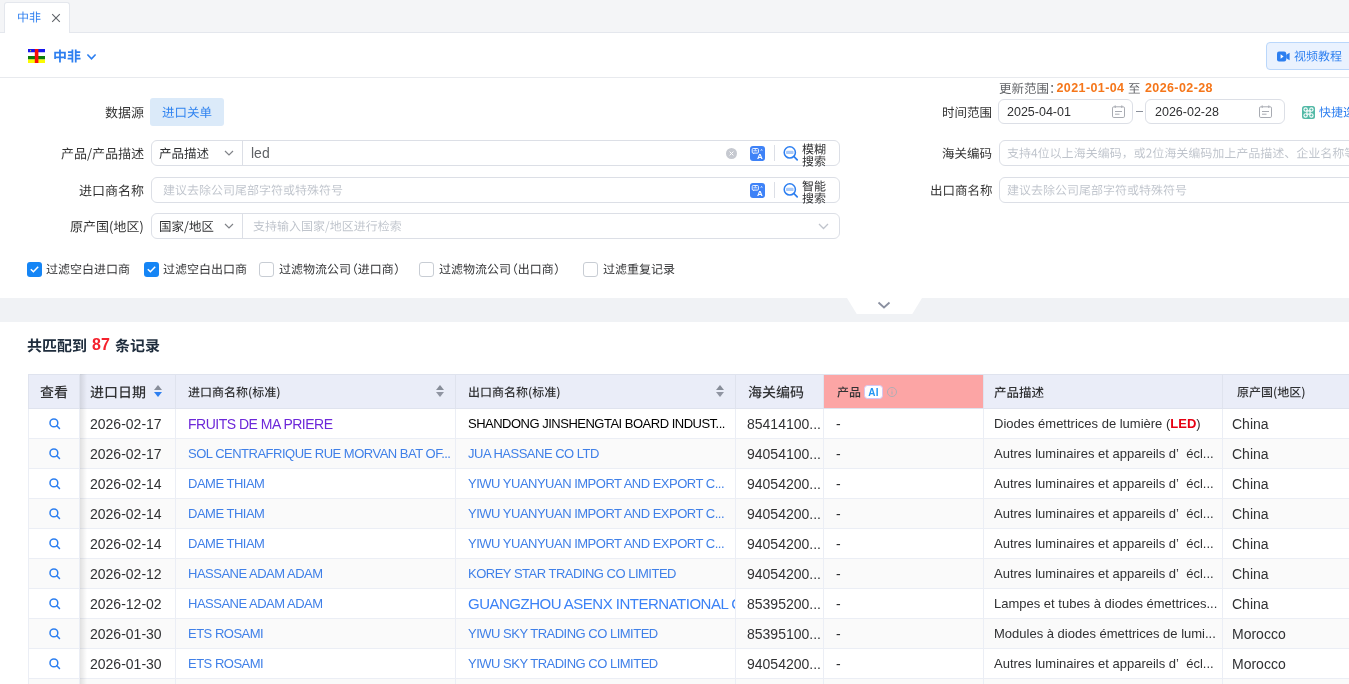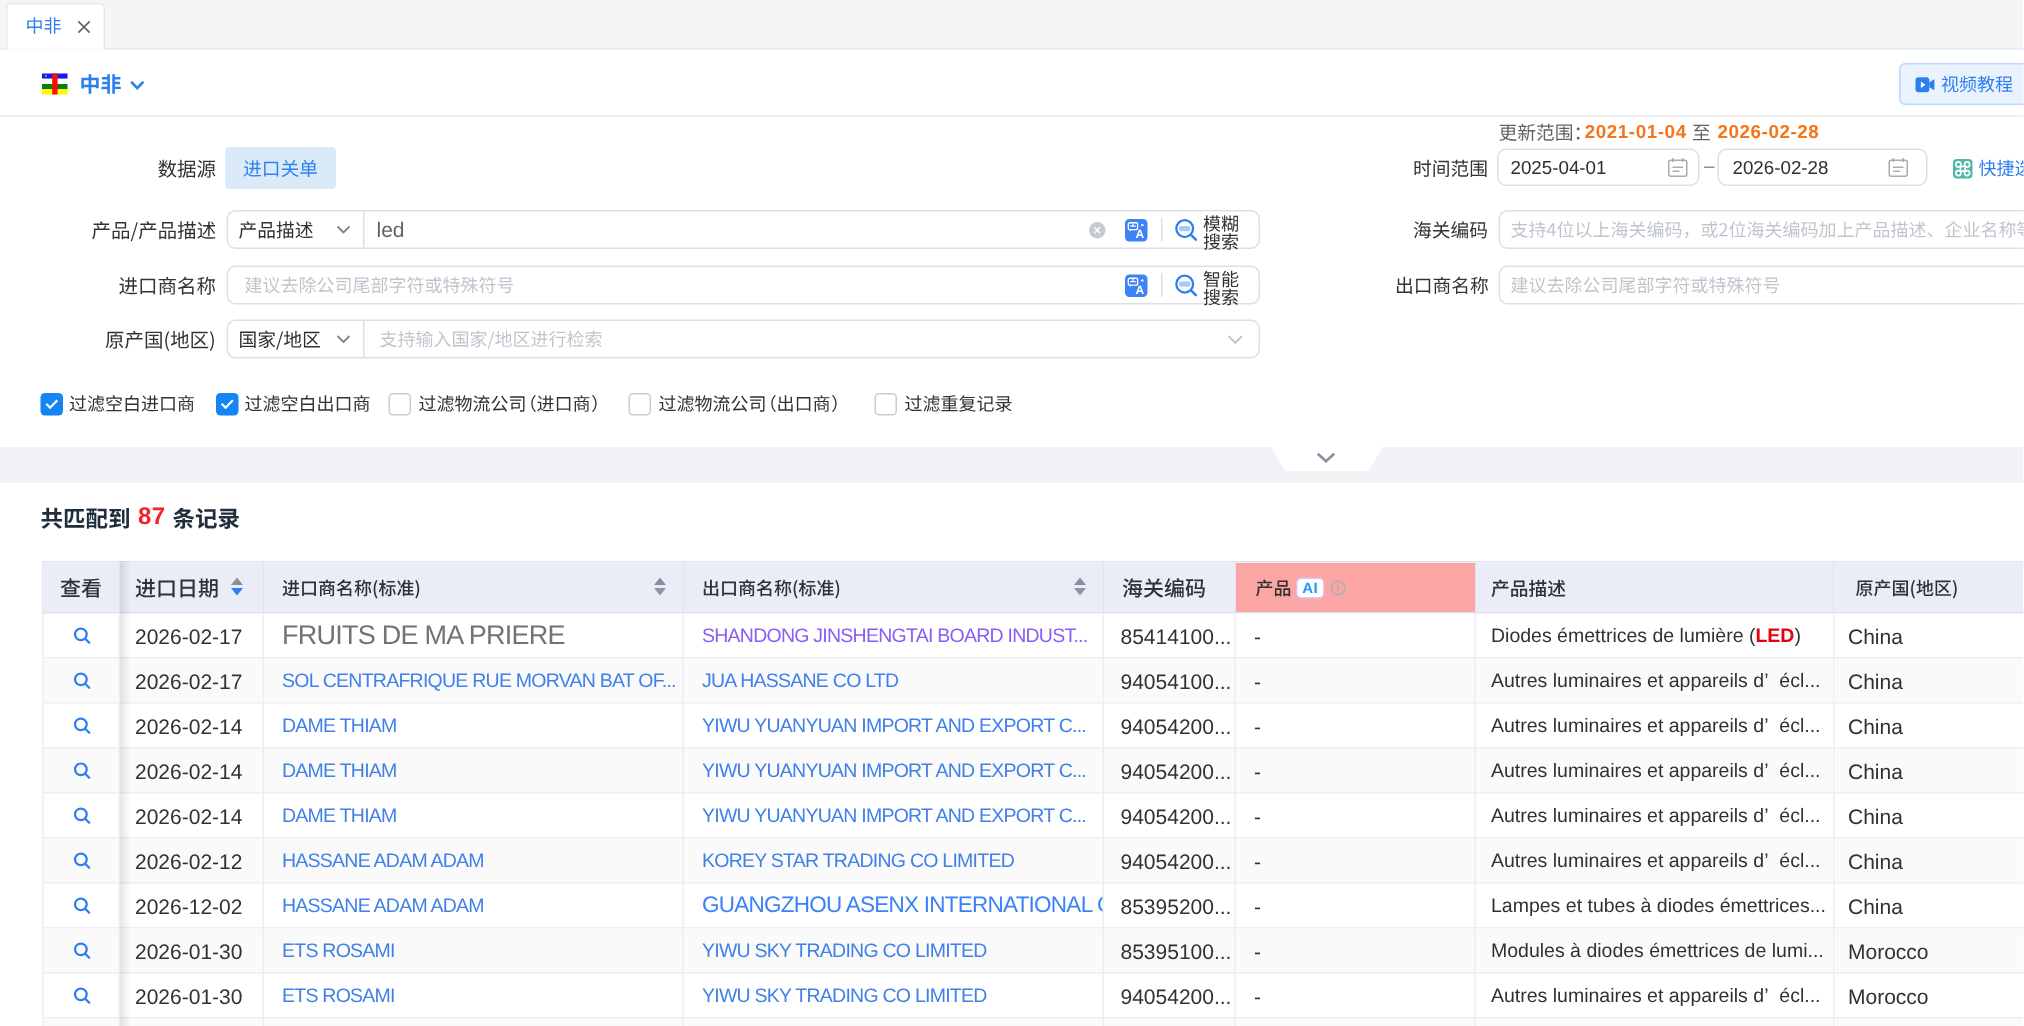--- a/index.html
+++ b/index.html
@@ -791,22 +791,22 @@
           </th>
         </tr>
         <tr style="background:#ffffff">
           <td style="vertical-align:middle;border:1px solid #ebeef5;height:30px;padding:0 8px 0 11px;white-space:nowrap;overflow:hidden;padding:0">
             <svg width="11" height="11" viewBox="0 0 11 11" style="margin:0 auto;display:block;overflow:visible">
               <circle cx="4.9" cy="4.9" r="3.9" fill="none" stroke="#2d7ff0" stroke-width="1.5"></circle>
               <path d="M7.8 7.8 L10.5 10.5" stroke="#2d7ff0" stroke-width="1.5" stroke-linecap="round"></path>
             </svg>
           </td>
           <td style="vertical-align:middle;border:1px solid #ebeef5;height:30px;padding:0 8px 0 11px;white-space:nowrap;overflow:hidden;padding-left:10px;color:#303133">2026-02-17</td>
-          <td style="vertical-align:middle;border:1px solid #ebeef5;height:30px;padding:0 8px 0 11px;white-space:nowrap;overflow:hidden;color:#737373;font-size:18px;letter-spacing:-0.5px;padding-left:12px">FRUITS DE MA PRIERE</td>
-          <td style="vertical-align:middle;border:1px solid #ebeef5;height:30px;padding:0 8px 0 11px;white-space:nowrap;overflow:hidden;color:#8b5cf6;font-size:13px;letter-spacing:-0.5px;padding-left:12px">SHANDONG JINSHENGTAI BOARD INDUST...</td>
+          <td style="vertical-align:middle;border:1px solid #ebeef5;height:30px;padding:0 8px 0 11px;white-space:nowrap;overflow:hidden;color:#6d28d9;font-size:14px;letter-spacing:-0.5px;padding-left:12px">FRUITS DE MA PRIERE</td>
+          <td style="vertical-align:middle;border:1px solid #ebeef5;height:30px;padding:0 8px 0 11px;white-space:nowrap;overflow:hidden;color:#000000;font-size:13px;letter-spacing:-0.5px;padding-left:12px">SHANDONG JINSHENGTAI BOARD INDUST...</td>
           <td style="vertical-align:middle;border:1px solid #ebeef5;height:30px;padding:0 8px 0 11px;white-space:nowrap;overflow:hidden;padding-left:11px;color:#303133">85414100...</td>
           <td style="vertical-align:middle;border:1px solid #ebeef5;height:30px;padding:0 8px 0 11px;white-space:nowrap;overflow:hidden;padding-left:12px;color:#303133">-</td>
           <td style="vertical-align:middle;border:1px solid #ebeef5;height:30px;padding:0 8px 0 11px;white-space:nowrap;overflow:hidden;padding-left:10px;color:#303133;font-size:13px">Diodes émettrices de lumière (<b style="color:#e60012">LED</b>)</td>
           <td style="vertical-align:middle;border:1px solid #ebeef5;height:30px;padding:0 8px 0 11px;white-space:nowrap;overflow:hidden;padding-left:9px;color:#303133">China</td>
         </tr>
         <tr style="background:#fafafa">
           <td style="vertical-align:middle;border:1px solid #ebeef5;height:30px;padding:0 8px 0 11px;white-space:nowrap;overflow:hidden;padding:0">
             <svg width="11" height="11" viewBox="0 0 11 11" style="margin:0 auto;display:block;overflow:visible">
               <circle cx="4.9" cy="4.9" r="3.9" fill="none" stroke="#2d7ff0" stroke-width="1.5"></circle>
               <path d="M7.8 7.8 L10.5 10.5" stroke="#2d7ff0" stroke-width="1.5" stroke-linecap="round"></path>

